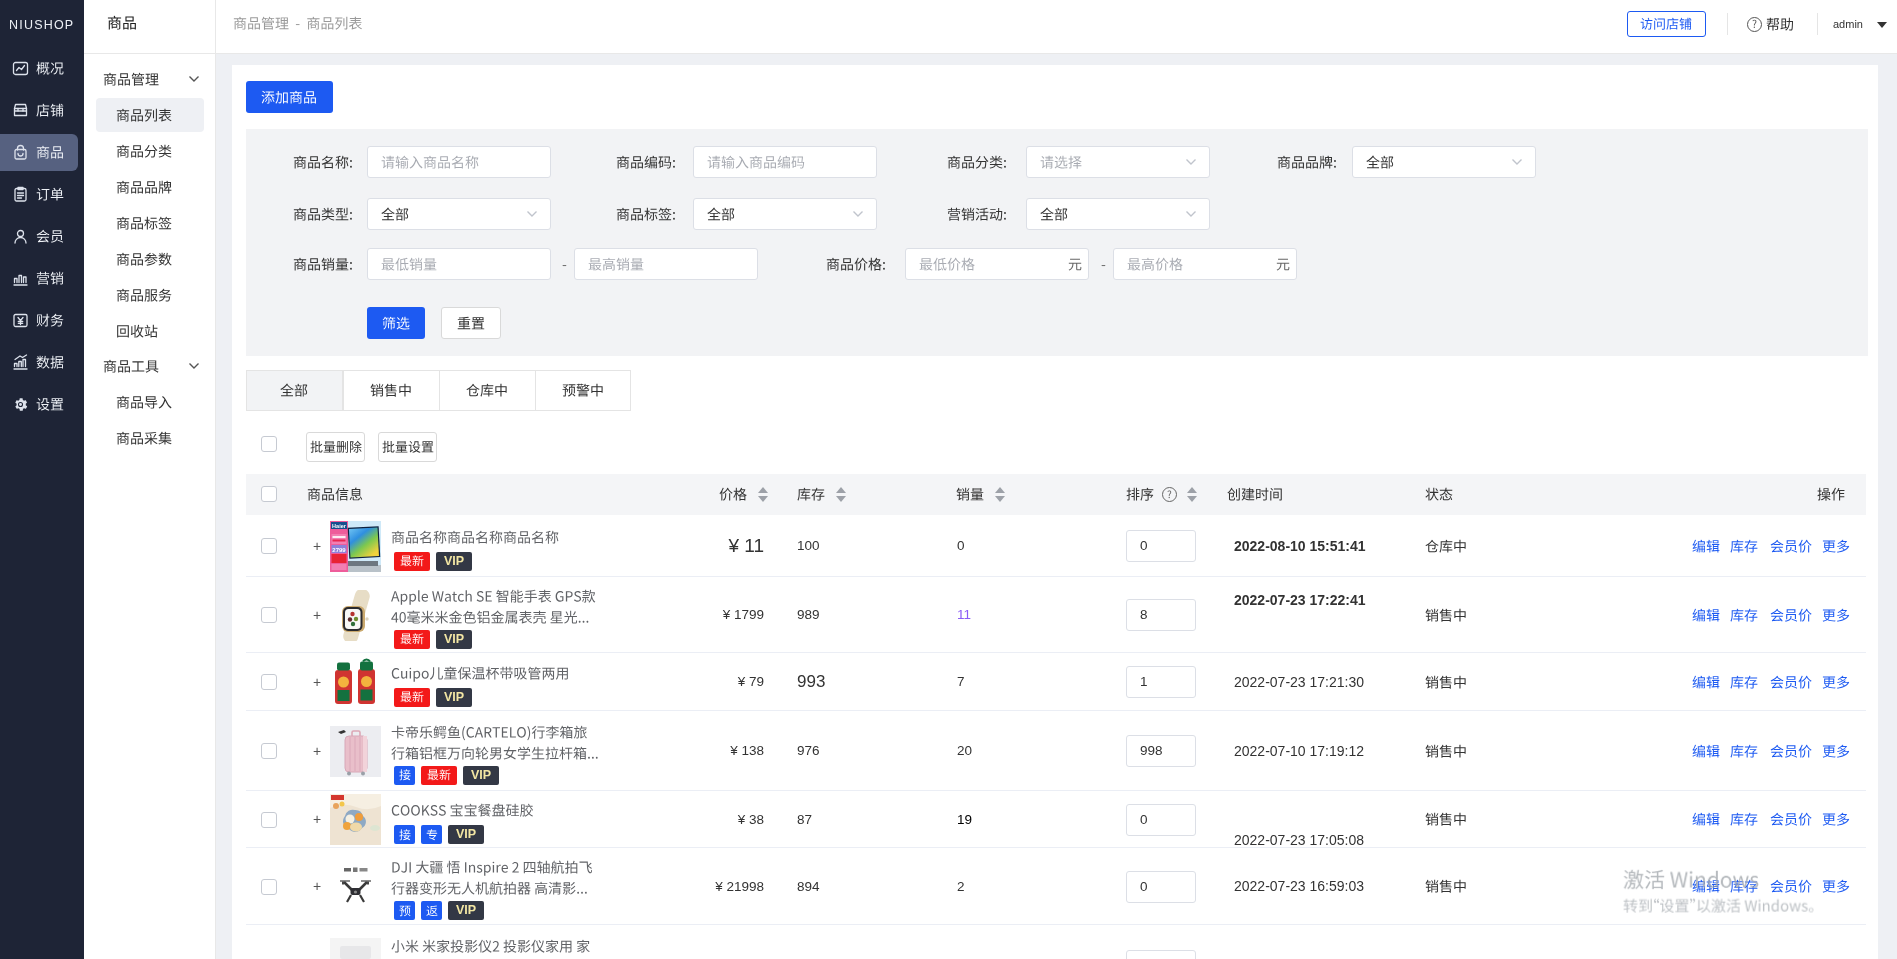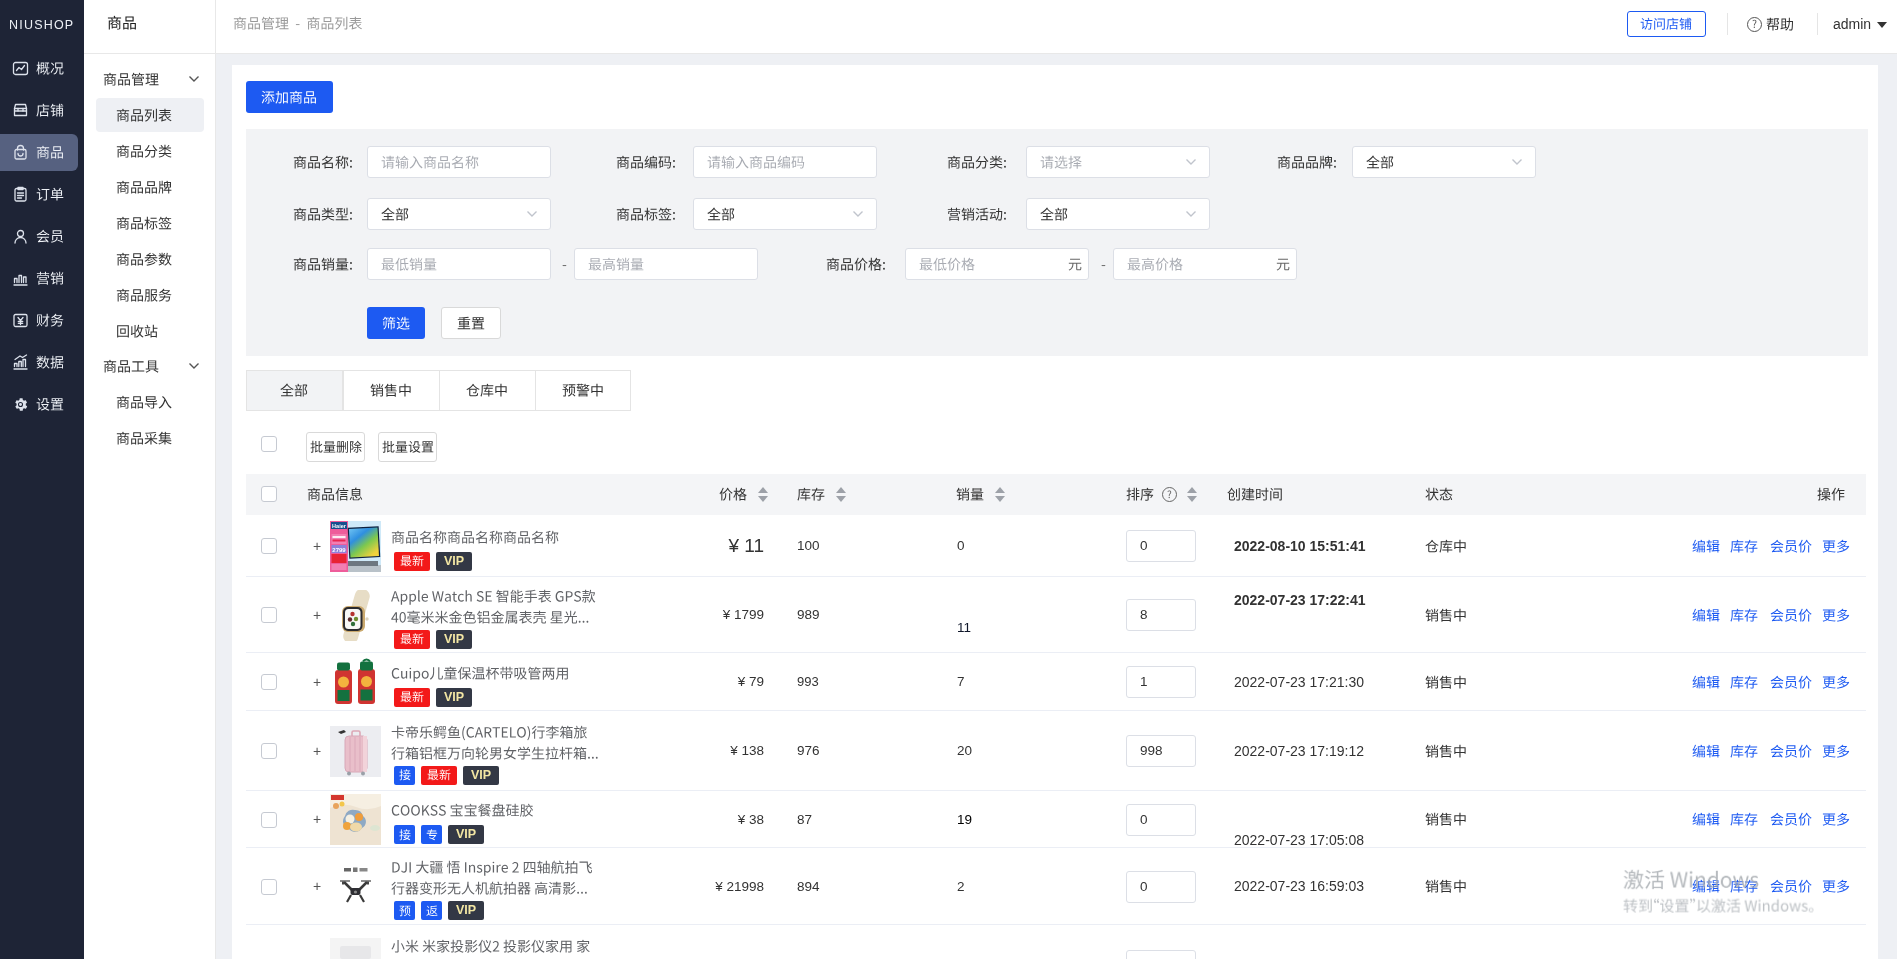--- a/index.html
+++ b/index.html
@@ -452,21 +452,21 @@
         <use href="#q42" x="0"></use>
       </g>
     </svg>
     <svg style="position:absolute;left:1766px;top:13.5px;" width="28" height="21" viewBox="0 0 28 21">
       <g fill="#333" transform="translate(0 15.5) scale(0.014 -0.014)">
         <use href="#q43" x="0"></use>
         <use href="#q44" x="1000"></use>
       </g>
     </svg>
     <div style="position:absolute;left:1817px;top:13px;width:1px;height:22px;background:#e5e5e5"></div>
-    <div style="position:absolute;left:1833px;top:13.5px;height:21px;line-height:21px;font-size:14px;color:#333;font-weight:400;white-space:nowrap">admin</div>
+    <div style="position:absolute;left:1833px;top:13.5px;height:21px;line-height:21px;font-size:11px;color:#333;font-weight:400;white-space:nowrap">admin</div>
     <svg style="position:absolute;left:1876px;top:21px" width="12" height="8" viewBox="0 0 12 8">
       <path d="M1 1 L6 7 L11 1 Z" fill="#333"></path>
     </svg>
     <div style="position:absolute;left:216px;top:54px;width:1681px;height:905px;background:#eef0f4"></div>
     <div style="position:absolute;left:232px;top:65px;width:1646px;height:894px;background:#fff"></div>
     <div style="position:absolute;left:246px;top:81px;width:87px;height:32px;background:#1d5af2;border-radius:3px"></div>
     <svg style="position:absolute;left:261.0px;top:86.5px;" width="56" height="21" viewBox="0 0 56 21">
       <g fill="#fff" transform="translate(0 15.5) scale(0.014 -0.014)">
         <use href="#q45" x="0"></use>
         <use href="#q46" x="1000"></use>
@@ -987,21 +987,21 @@
     <svg style="position:absolute;left:400.0px;top:630.0px;" width="24" height="18" viewBox="0 0 24 18">
       <g fill="#fff" transform="translate(0 13.3) scale(0.012 -0.012)">
         <use href="#q62" x="0"></use>
         <use href="#q92" x="1000"></use>
       </g>
     </svg>
     <div style="position:absolute;left:436px;top:629.5px;width:36px;height:19px;background:#333845;border-radius:2px"></div>
     <div style="position:absolute;left:454.0px;transform:translateX(-50%);top:629.5px;height:19px;line-height:19px;font-size:12.5px;color:#f3e7a4;font-weight:700;white-space:nowrap">VIP</div>
     <div style="position:absolute;right:1133px;top:605.0px;height:20px;line-height:20px;font-size:13.5px;color:#333;font-weight:400;white-space:nowrap">¥ 1799</div>
     <div style="position:absolute;left:797px;top:605.0px;height:20px;line-height:20px;font-size:13.5px;color:#333;font-weight:400;white-space:nowrap">989</div>
-    <div style="position:absolute;left:957px;top:618px;height:20px;line-height:20px;font-size:13.5px;color:#0f172a;font-weight:400;white-space:nowrap">11</div>
+    <div style="position:absolute;left:957px;top:605.0px;height:20px;line-height:20px;font-size:13.5px;color:#8b5cf6;font-weight:400;white-space:nowrap">11</div>
     <div style="position:absolute;left:1126px;top:599.0px;width:70px;height:32px;background:#fff;border:1px solid #dcdfe6;border-radius:3px;box-sizing:border-box"></div>
     <div style="position:absolute;left:1140px;top:605.0px;height:20px;line-height:20px;font-size:13.5px;color:#333;font-weight:400;white-space:nowrap">8</div>
     <div style="position:absolute;left:1234px;top:590px;height:21px;line-height:21px;font-size:14px;color:#333;font-weight:700;white-space:nowrap">2022-07-23 17:22:41</div>
     <svg style="position:absolute;left:1425px;top:604.5px;" width="42" height="21" viewBox="0 0 42 21">
       <g fill="#333" transform="translate(0 15.5) scale(0.014 -0.014)">
         <use href="#q11" x="0"></use>
         <use href="#q70" x="1000"></use>
         <use href="#q71" x="2000"></use>
       </g>
     </svg>
@@ -1068,21 +1068,21 @@
     <div style="position:absolute;left:394px;top:687.5px;width:36px;height:19px;background:#f31919;border-radius:2px"></div>
     <svg style="position:absolute;left:400.0px;top:688.0px;" width="24" height="18" viewBox="0 0 24 18">
       <g fill="#fff" transform="translate(0 13.3) scale(0.012 -0.012)">
         <use href="#q62" x="0"></use>
         <use href="#q92" x="1000"></use>
       </g>
     </svg>
     <div style="position:absolute;left:436px;top:687.5px;width:36px;height:19px;background:#333845;border-radius:2px"></div>
     <div style="position:absolute;left:454.0px;transform:translateX(-50%);top:687.5px;height:19px;line-height:19px;font-size:12.5px;color:#f3e7a4;font-weight:700;white-space:nowrap">VIP</div>
     <div style="position:absolute;right:1133px;top:672.0px;height:20px;line-height:20px;font-size:13.5px;color:#333;font-weight:400;white-space:nowrap">¥ 79</div>
-    <div style="position:absolute;left:797px;top:672.0px;height:20px;line-height:20px;font-size:13px;color:#333;font-weight:400;white-space:nowrap">993</div>
+    <div style="position:absolute;left:797px;top:672.0px;height:20px;line-height:20px;font-size:17px;color:#333;font-weight:400;white-space:nowrap">993</div>
     <div style="position:absolute;left:957px;top:672.0px;height:20px;line-height:20px;font-size:13.5px;color:#333;font-weight:400;white-space:nowrap">7</div>
     <div style="position:absolute;left:1126px;top:666.0px;width:70px;height:32px;background:#fff;border:1px solid #dcdfe6;border-radius:3px;box-sizing:border-box"></div>
     <div style="position:absolute;left:1140px;top:672.0px;height:20px;line-height:20px;font-size:13.5px;color:#333;font-weight:400;white-space:nowrap">1</div>
     <div style="position:absolute;left:1234px;top:671.5px;height:21px;line-height:21px;font-size:14px;color:#333;font-weight:400;white-space:nowrap">2022-07-23 17:21:30</div>
     <svg style="position:absolute;left:1425px;top:671.5px;" width="42" height="21" viewBox="0 0 42 21">
       <g fill="#333" transform="translate(0 15.5) scale(0.014 -0.014)">
         <use href="#q11" x="0"></use>
         <use href="#q70" x="1000"></use>
         <use href="#q71" x="2000"></use>
       </g>
@@ -1182,21 +1182,21 @@
         <use href="#q92" x="1000"></use>
       </g>
     </svg>
     <div style="position:absolute;left:463px;top:765.5px;width:36px;height:19px;background:#333845;border-radius:2px"></div>
     <div style="position:absolute;left:481.0px;transform:translateX(-50%);top:765.5px;height:19px;line-height:19px;font-size:12.5px;color:#f3e7a4;font-weight:700;white-space:nowrap">VIP</div>
     <div style="position:absolute;right:1133px;top:741.0px;height:20px;line-height:20px;font-size:13.5px;color:#333;font-weight:400;white-space:nowrap">¥ 138</div>
     <div style="position:absolute;left:797px;top:741.0px;height:20px;line-height:20px;font-size:13.5px;color:#333;font-weight:400;white-space:nowrap">976</div>
     <div style="position:absolute;left:957px;top:741.0px;height:20px;line-height:20px;font-size:13.5px;color:#333;font-weight:400;white-space:nowrap">20</div>
     <div style="position:absolute;left:1126px;top:735.0px;width:70px;height:32px;background:#fff;border:1px solid #dcdfe6;border-radius:3px;box-sizing:border-box"></div>
     <div style="position:absolute;left:1140px;top:741.0px;height:20px;line-height:20px;font-size:13.5px;color:#333;font-weight:400;white-space:nowrap">998</div>
-    <div style="position:absolute;left:1234px;top:740.5px;height:21px;line-height:21px;font-size:14px;color:#333;font-weight:400;white-space:nowrap">2022-07-23 17:19:12</div>
+    <div style="position:absolute;left:1234px;top:740.5px;height:21px;line-height:21px;font-size:14px;color:#333;font-weight:400;white-space:nowrap">2022-07-10 17:19:12</div>
     <svg style="position:absolute;left:1425px;top:740.5px;" width="42" height="21" viewBox="0 0 42 21">
       <g fill="#333" transform="translate(0 15.5) scale(0.014 -0.014)">
         <use href="#q11" x="0"></use>
         <use href="#q70" x="1000"></use>
         <use href="#q71" x="2000"></use>
       </g>
     </svg>
     <svg style="position:absolute;left:1692px;top:740.5px;" width="28" height="21" viewBox="0 0 28 21">
       <g fill="#1d5af2" transform="translate(0 15.5) scale(0.014 -0.014)">
         <use href="#q52" x="0"></use>

